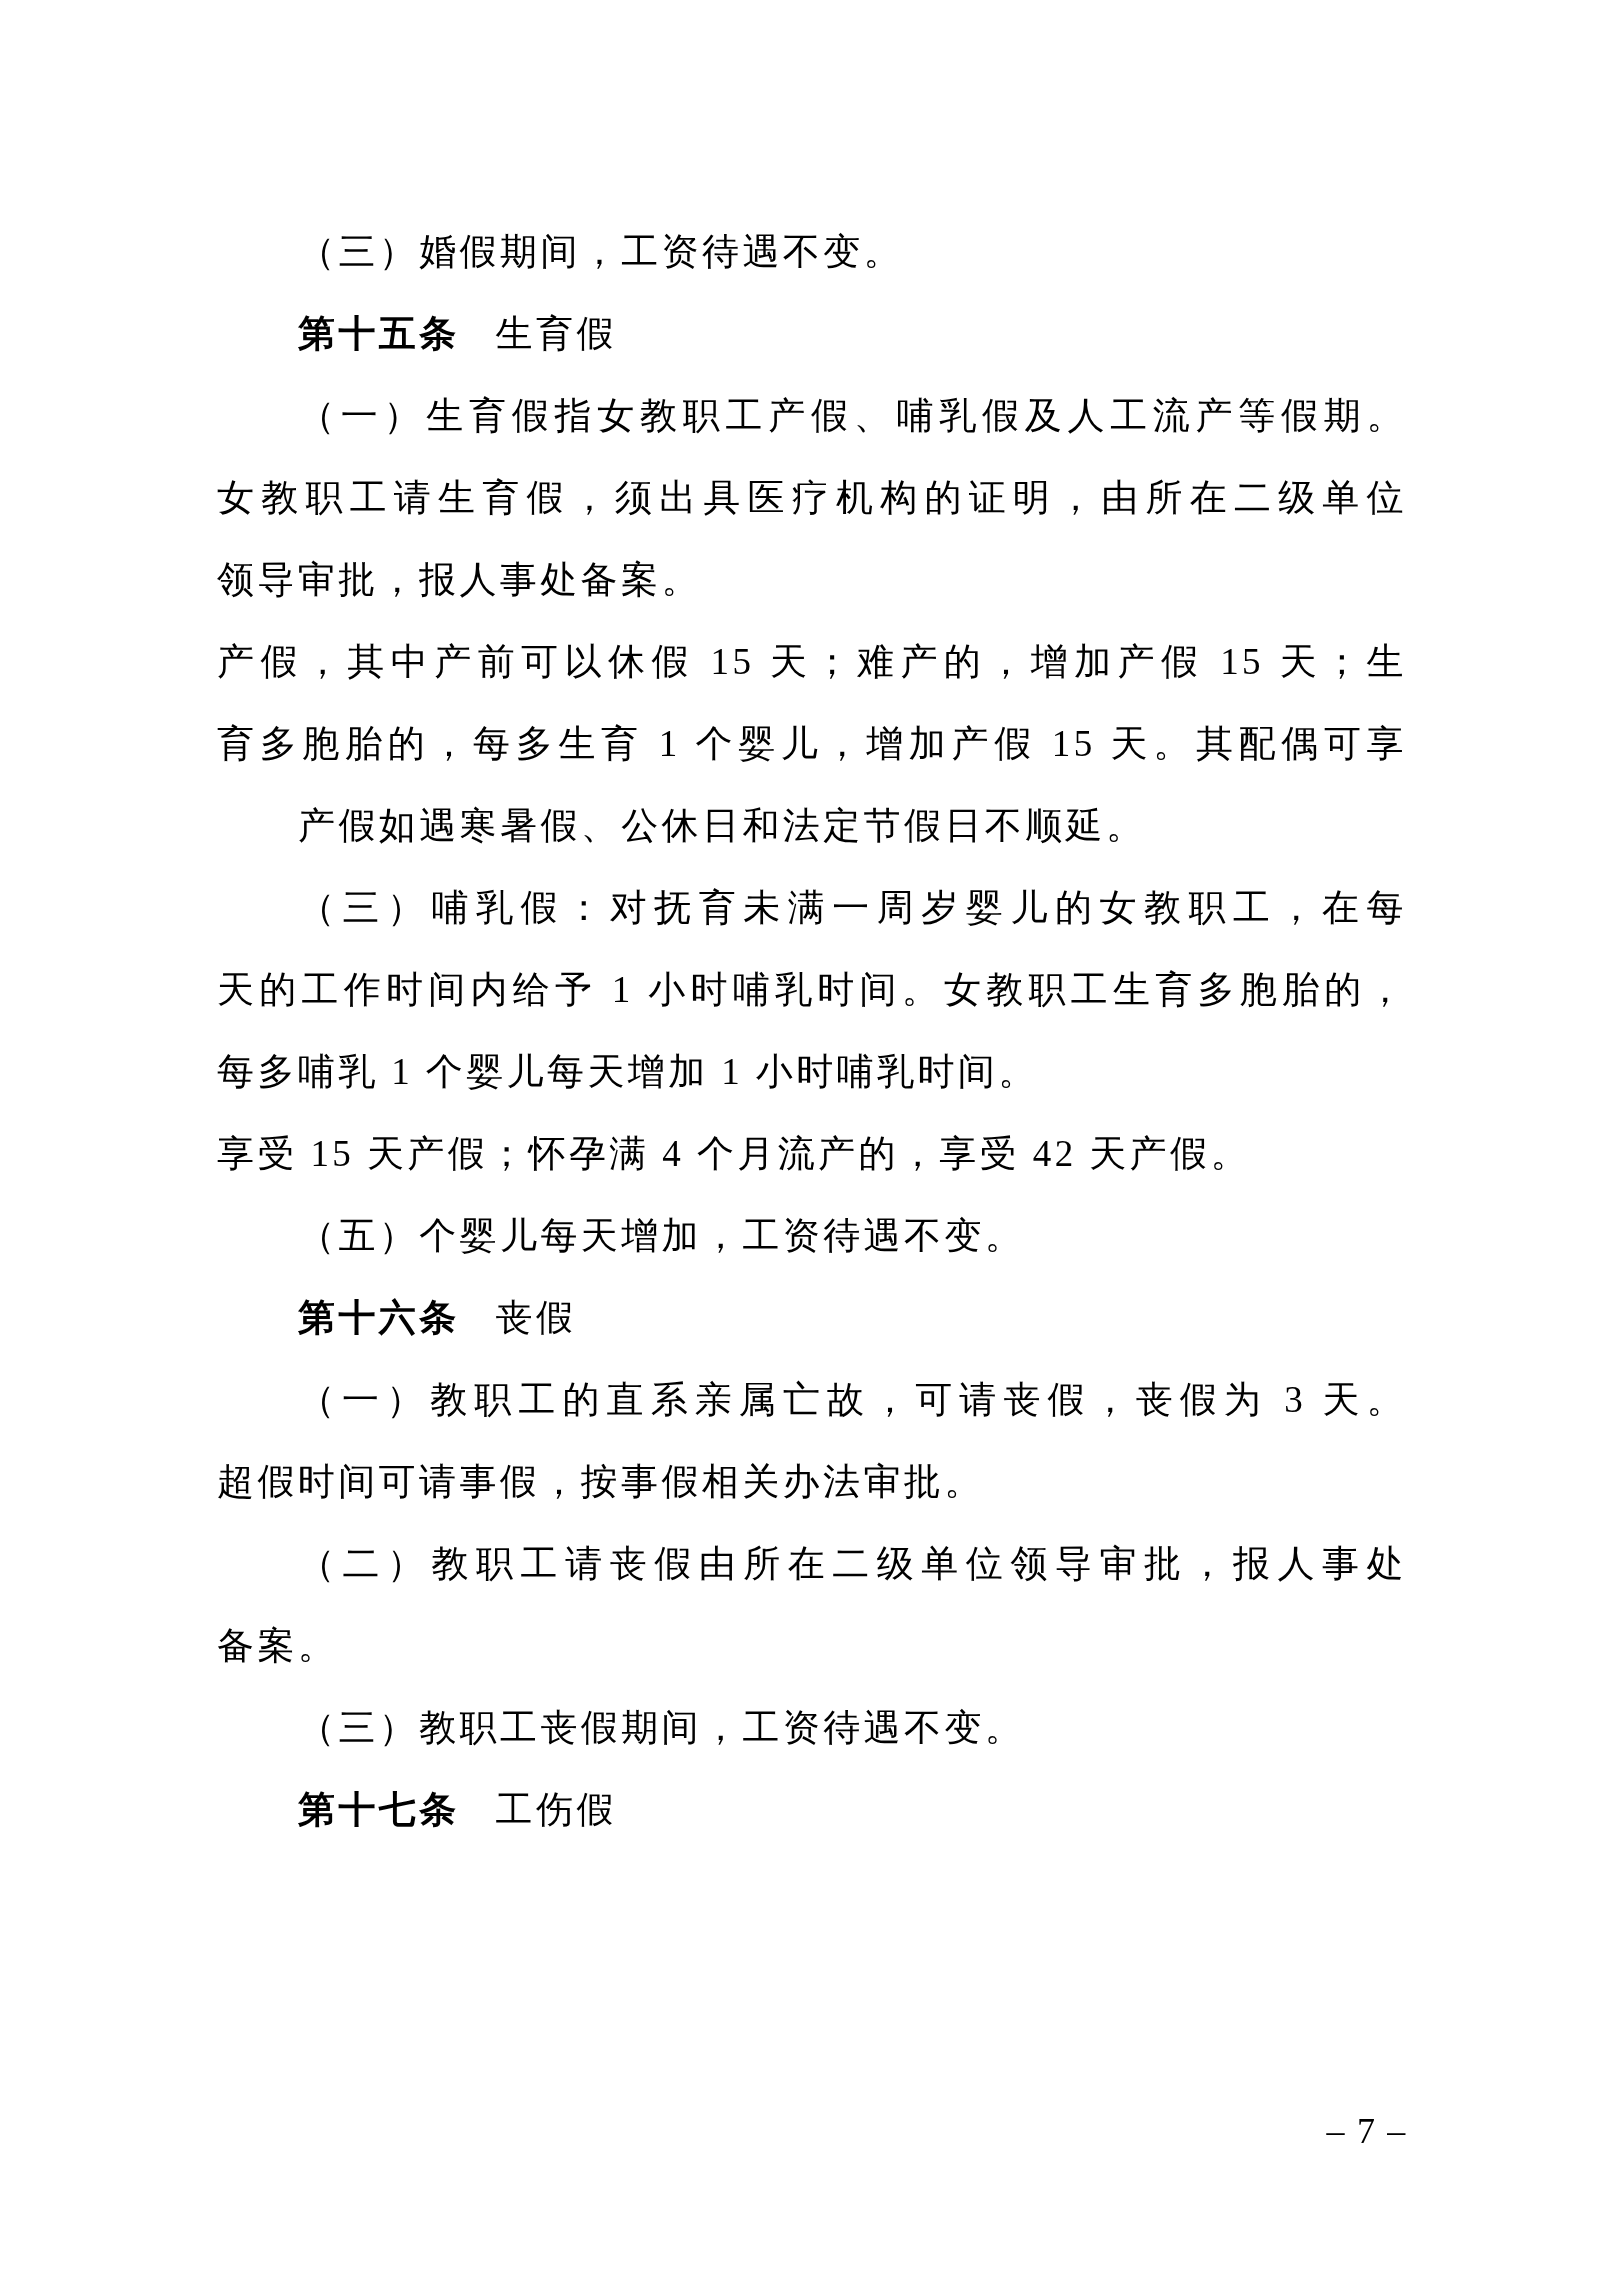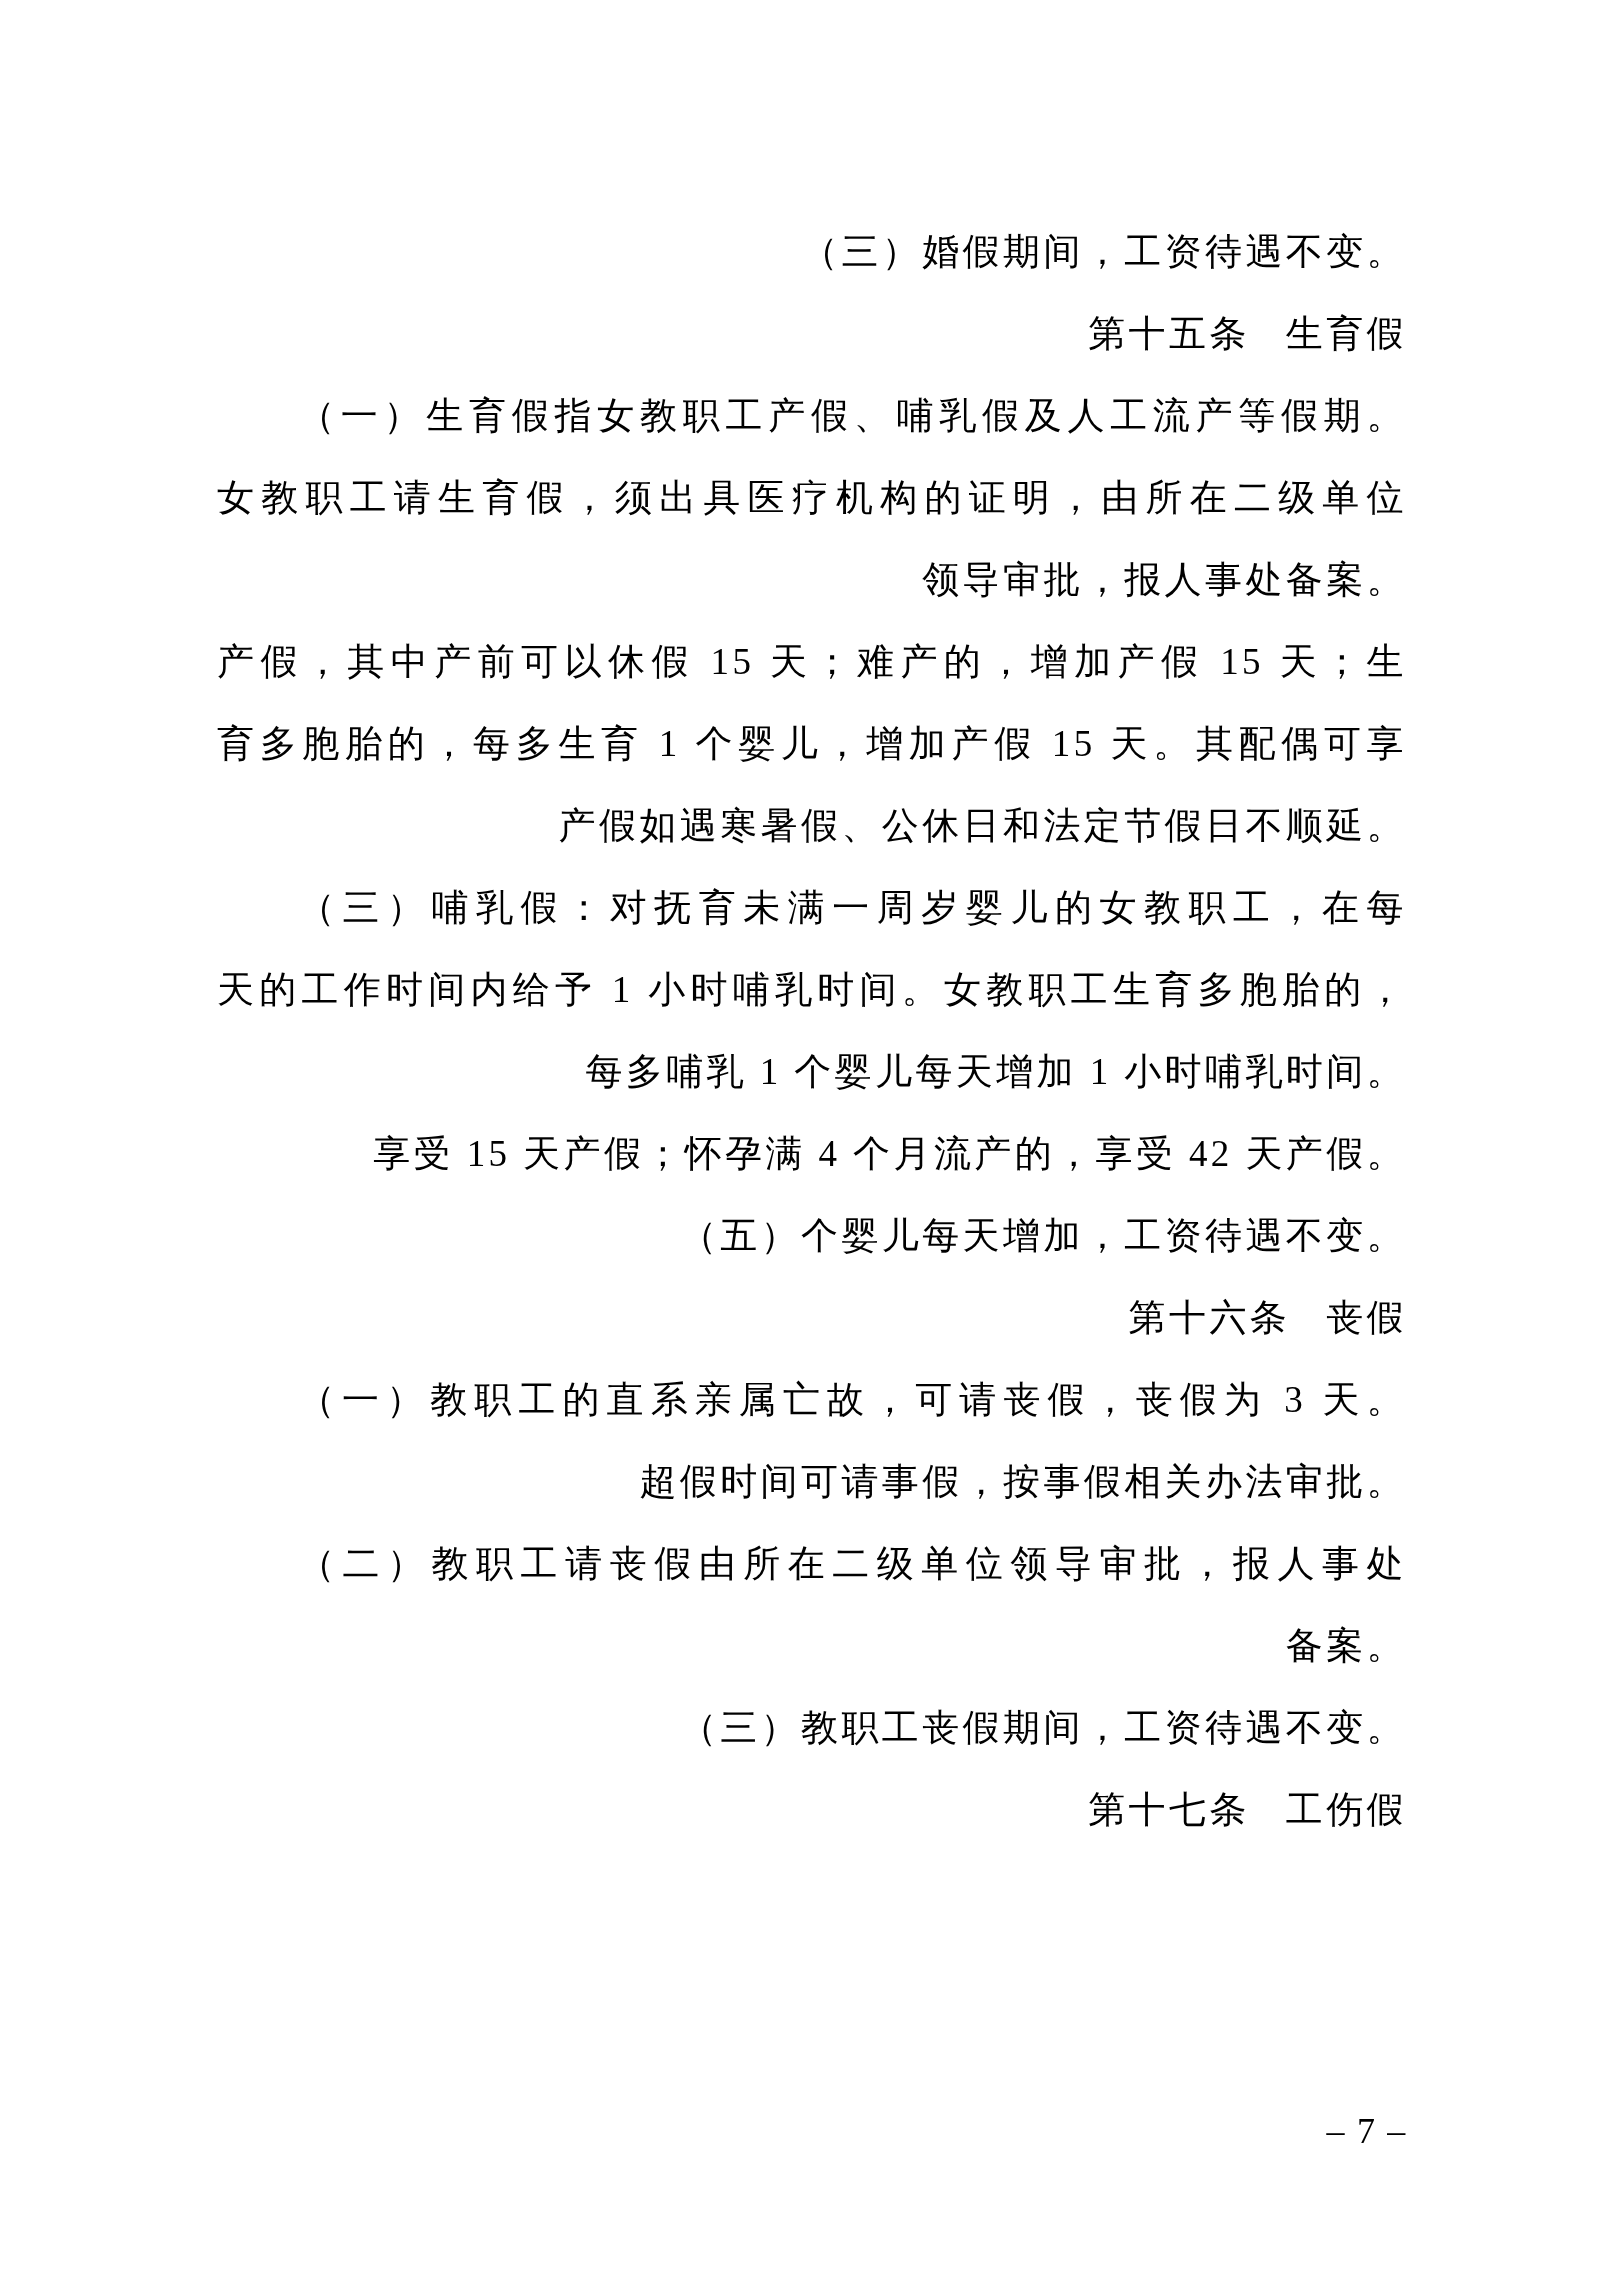--- a/index.html
+++ b/index.html
@@ -20,31 +20,31 @@
   .doc {
     position: absolute;
     left: 217px;
     top: 211px;
     width: 1190px;
     font-size: 37px;
     letter-spacing: 3.4px;
     line-height: 82px;
     text-align: left;
   }
-  .line { min-height: 82px; text-align: right; }
+  .line { min-height: 82px; }
   
   .indent { text-indent: 81px; }
   
   .fill {
     text-align: justify;
     text-align-last: justify;
   }
   .heading { text-indent: 81px; }
   .article-no {
-    font-weight: normal;
+    font-weight: bold;
     font-family: "Liberation Sans", "DejaVu Sans", sans-serif;
   }
   .article-title { margin-left: 36px; }
   .pageno {
     position: absolute;
     top: 2110px;
     right: 216px;
     font-size: 36px;
     letter-spacing: 1.7px;
     color: #000000;

